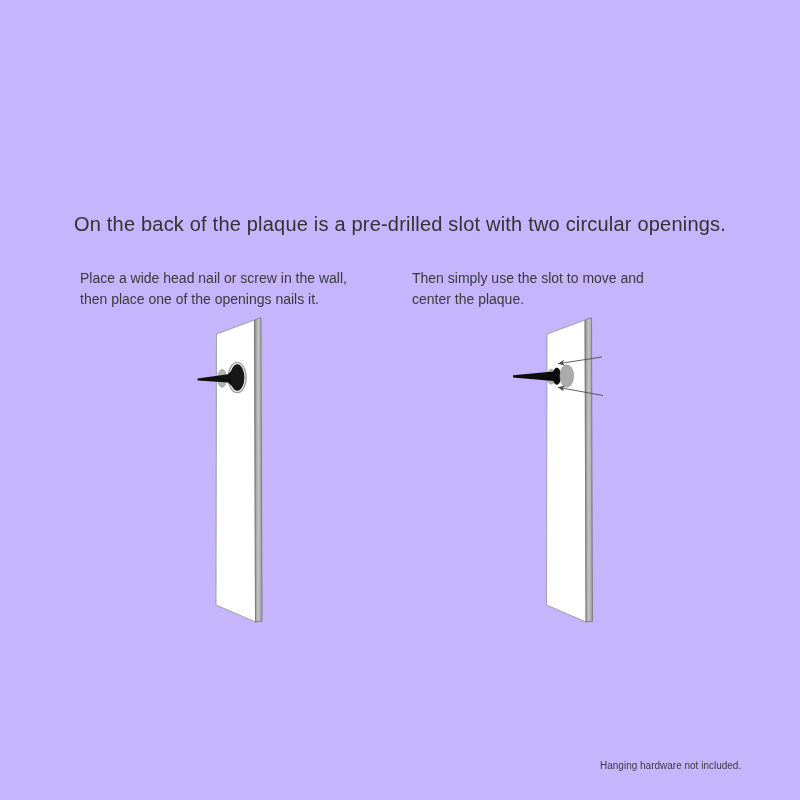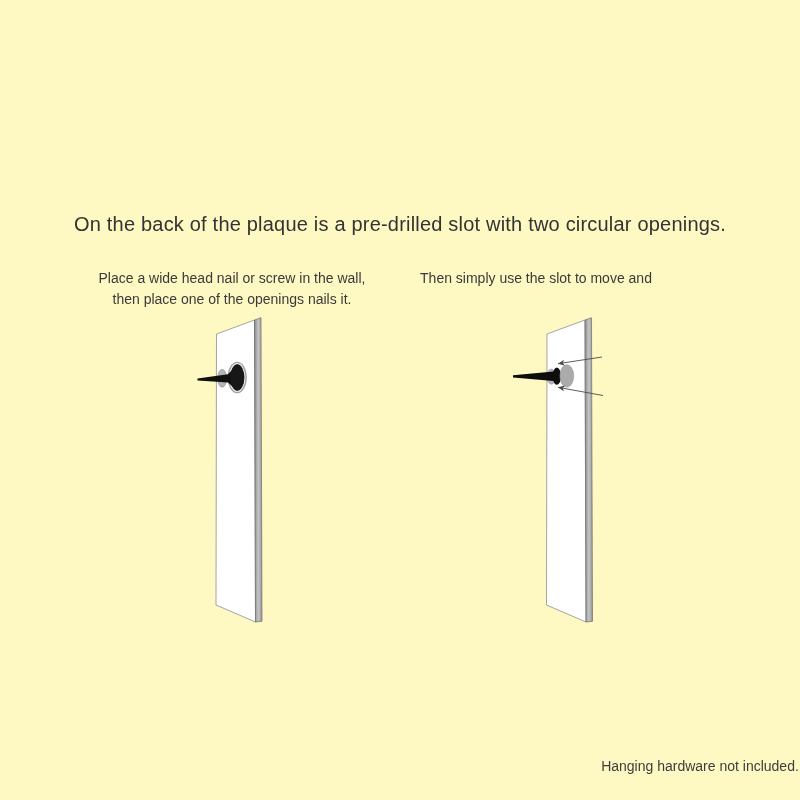--- a/index.html
+++ b/index.html
@@ -4,81 +4,81 @@
 <style>
   html, body {
     margin: 0;
     padding: 0;
     background: #ffffff;
   }
   .canvas {
     position: relative;
     width: 800px;
     height: 800px;
-    background: #fef9c3;
+    background: #c4b5fd;
     overflow: hidden;
     font-family: "Liberation Sans", sans-serif;
     color: #383838;
   }
   .title {
     position: absolute;
     top: 213px;
     left: 0;
     width: 800px;
     margin: 0;
     text-align: center;
     font-size: 20px;
     font-weight: 400;
     letter-spacing: 0.2px;
     color: #333333;
     white-space: nowrap;
   }
   .caption {
     position: absolute;
     top: 268px;
-    text-align: center;
+    text-align: left;
     font-size: 14px;
     line-height: 21px;
     color: #3a3a3a;
   }
   .caption-left  { left: 80px;  width: 304px; }
-  .caption-right { left: 386px; width: 300px; }
+  .caption-right { left: 412px; width: 300px; }
   .illus {
     position: absolute;
     top: 315px;
     width: 180px;
     height: 325px;
   }
   .illus-left  { left: 150px; }
   .illus-right { left: 480px; }
   .footnote {
     position: absolute;
     top: 759px;
     left: 600px;
     width: 200px;
-    text-align: center;
-    font-size: 14px;
+    font-size: 10px;
     line-height: 14px;
     color: #3d3d3d;
   }
 </style>
 </head>
 <body>
 
 <div class="canvas">
 
   <h1 class="title">On the back of the plaque is a pre-drilled slot with two circular openings.</h1>
 
   <div class="caption caption-left">
     <div>Place a wide head nail or screw in the wall,</div>
     <div>then place one of the openings nails it.</div>
   </div>
 
   <div class="caption caption-right">
     <div>Then simply use the slot to move and</div>
+    <div>center the plaque.</div>
   </div>
 
   <svg class="illus illus-left" viewBox="0 0 180 325">
     <defs>
       <linearGradient id="edgeGradL" x1="0" y1="0" x2="1" y2="0">
         <stop offset="0" stop-color="#8a8a8a"></stop>
         <stop offset="0.5" stop-color="#c6c6c6"></stop>
         <stop offset="1" stop-color="#969696"></stop>
       </linearGradient>
     </defs>

